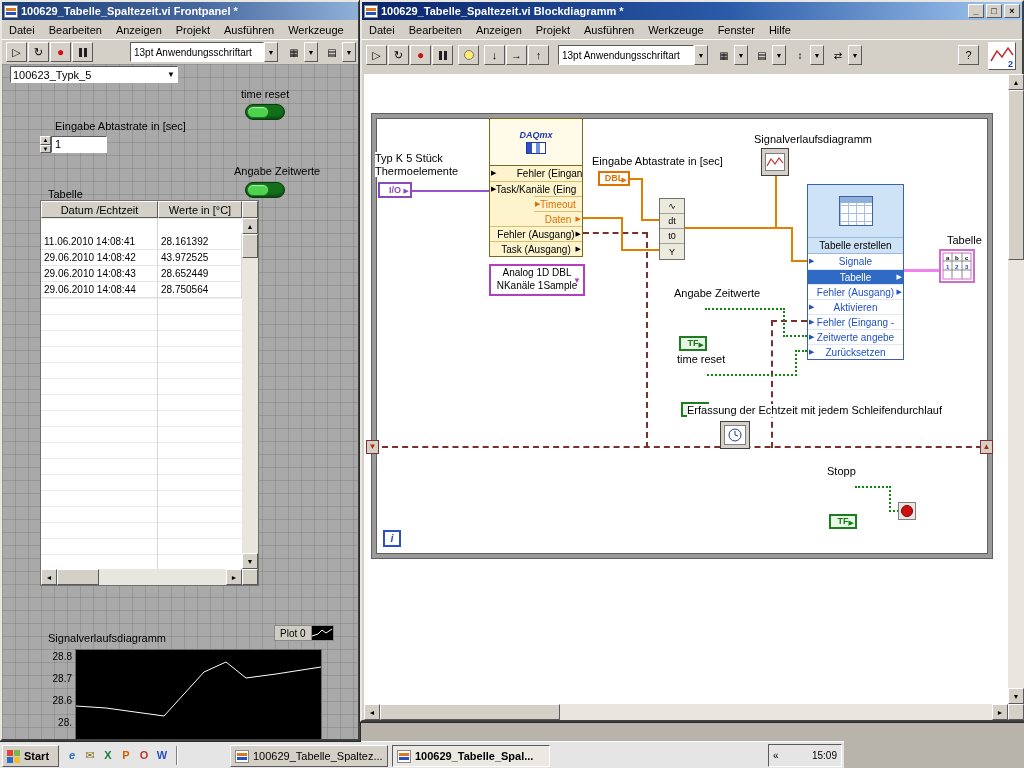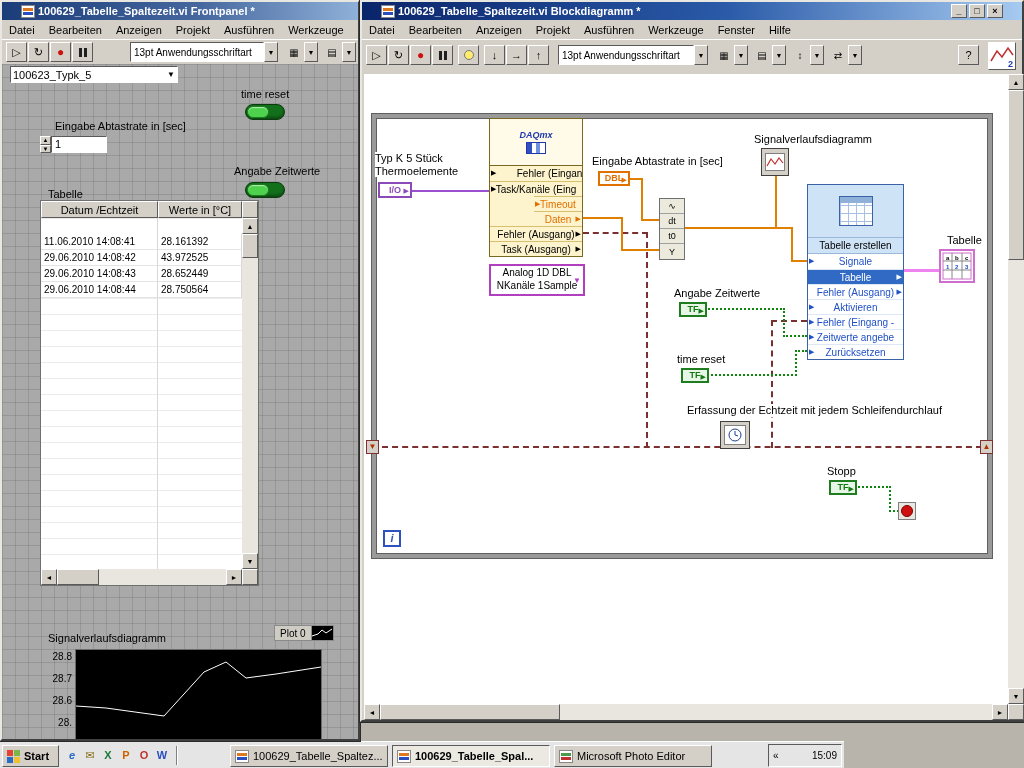--- a/index.html
+++ b/index.html
@@ -1,20 +1,20 @@
 <!DOCTYPE html>
 <html><head>
 <meta charset="utf-8">
 <style>
   *{margin:0;padding:0;box-sizing:border-box;}
   html,body{width:1024px;height:768px;overflow:hidden;}
   body{font-family:"Liberation Sans","DejaVu Sans",sans-serif;font-size:11px;color:#000;background:#b8b4ac;position:relative;}
   .b-out{border:1px solid;border-color:#ffffff #5a5a5a #5a5a5a #ffffff;background:#d4d0c8;}
   .win{position:absolute;background:#d4d0c8;border:2px solid;border-color:#e9e7e1 #404040 #404040 #e9e7e1;box-shadow:0 0 0 1px #2a2a2a;}
-  .titlebar{height:18px;background:linear-gradient(90deg,#0a246a,#2a5aa8 55%,#a6caf0);display:flex;align-items:center;padding:0 19px;color:#fff;font-weight:bold;font-size:11px;gap:3px;overflow:hidden;white-space:nowrap;}
+  .titlebar{height:18px;background:linear-gradient(90deg,#0a246a,#2a5aa8 55%,#a6caf0);display:flex;align-items:center;padding:0 2px;color:#fff;font-weight:bold;font-size:11px;gap:3px;overflow:hidden;white-space:nowrap;}
   .titlebar.dim{background:linear-gradient(90deg,#1a3c78,#46679e 55%,#8fb0d8);}
   .win-ico{width:14px;height:13px;background:#fff;border:1px solid #888;flex:0 0 auto;position:relative;overflow:hidden;}
   .win-ico i{position:absolute;left:1px;right:1px;height:3px;background:#e07820;top:2px;}
   .win-ico b{position:absolute;left:1px;right:1px;height:3px;background:#2a50c0;bottom:2px;}
   .cap-btn{width:16px;height:14px;font-size:9px;font-weight:bold;display:flex;align-items:center;justify-content:center;color:#000;line-height:1;}
   .menubar{height:19px;display:flex;align-items:center;overflow:hidden;white-space:nowrap;}
   .menu-item{padding:2px 7px;}
   .toolbar{position:relative;border-top:1px solid #fff;overflow:hidden;}
   .tbtn{position:absolute;top:2px;width:21px;height:20px;display:flex;align-items:center;justify-content:center;font-size:11px;line-height:1;}
   .dd{position:absolute;top:2px;height:20px;display:flex;align-items:center;font-size:10px;}
@@ -48,21 +48,21 @@
   .legend .lgl{width:22px;height:16px;background:#000;border:1px solid #8a8a8a;border-left:none;}
   .chart{position:absolute;background:#000;border:1px solid #6a6a6a;}
   .ytick{position:absolute;width:26px;text-align:right;font-size:10px;}
   
   .diagram{position:absolute;background:#fff;overflow:hidden;}
   .loop{position:absolute;border:4px solid #9a9a9a;box-shadow:0 0 0 1px #5f5f5f,inset 0 0 0 1px #5f5f5f;}
   .dlabel{position:absolute;font-size:11px;line-height:1.15;background:#fff;}
   .term{position:absolute;background:#fff;display:flex;align-items:center;justify-content:center;font-weight:bold;font-size:9px;line-height:1;}
   .t-io{border:2px solid #8a4bb8;color:#8a4bb8;}
   .t-dbl{border:2px solid #e07000;color:#e07000;}
-  .t-tf{border:2px solid #1e7d1e;color:#117a11;background:#e8f6e8;}
+  .t-tf{border:2px solid #1e7d1e;color:#117a11;background:#e8f6e8;margin-top:34px;}
   .t-i{border:2px solid #2b53c0;color:#2b53c0;font-style:italic;font-size:11px;}
   .daq{position:absolute;border:1px solid #7a6a20;background:#fdf3cd;}
   .daq-icon{height:47px;border-bottom:1px solid #7a6a20;display:flex;flex-direction:column;align-items:center;justify-content:center;gap:2px;background:#fffbe8;}
   .daq-logo{font-size:9px;font-weight:bold;font-style:italic;color:#2038b0;}
   .daq-glyph{width:20px;height:12px;background:linear-gradient(90deg,#3050c0 25%,#fff 25%,#fff 50%,#7090e0 50%,#7090e0 75%,#fff 75%);border:1px solid #2038b0;}
   .daq-row{height:15px;border-top:1px solid #d8c070;font-size:10px;display:flex;align-items:center;justify-content:center;position:relative;overflow:hidden;white-space:nowrap;}
   .daq-row.orange{color:#e07000;margin-left:44px;}
   .ar-l{position:absolute;left:1px;font-size:7px;top:3px;}
   .ar-r{position:absolute;right:1px;font-size:7px;top:3px;}
   .polysel{position:absolute;background:#fff;border:2px solid #b040c0;font-size:10px;line-height:13px;text-align:center;}
@@ -516,25 +516,18 @@
       </span>
     <span>100629_Tabelle_Spaltez...</span>
   </span>
   <span class="taskbtn b-out pressed" style="left:392px;width:158px;">
     <span class="win-ico">
         <i></i>
         <b></b>
       </span>
     <span>100629_Tabelle_Spal...</span>
   </span>
-  <span class="taskbtn b-out" style="left:554px;width:158px;">
-    <span class="win-ico">
-        <i style="background:#4a9a4a;"></i>
-        <b style="background:#c03030;"></b>
-      </span>
-    <span>Microsoft Photo Editor</span>
-  </span>
 
   <span class="tray">
     <span class="mini">«</span>
     <span class="mini" style="margin-left:auto;">15:09</span>
   </span>
 </div>
 
 </body></html>

